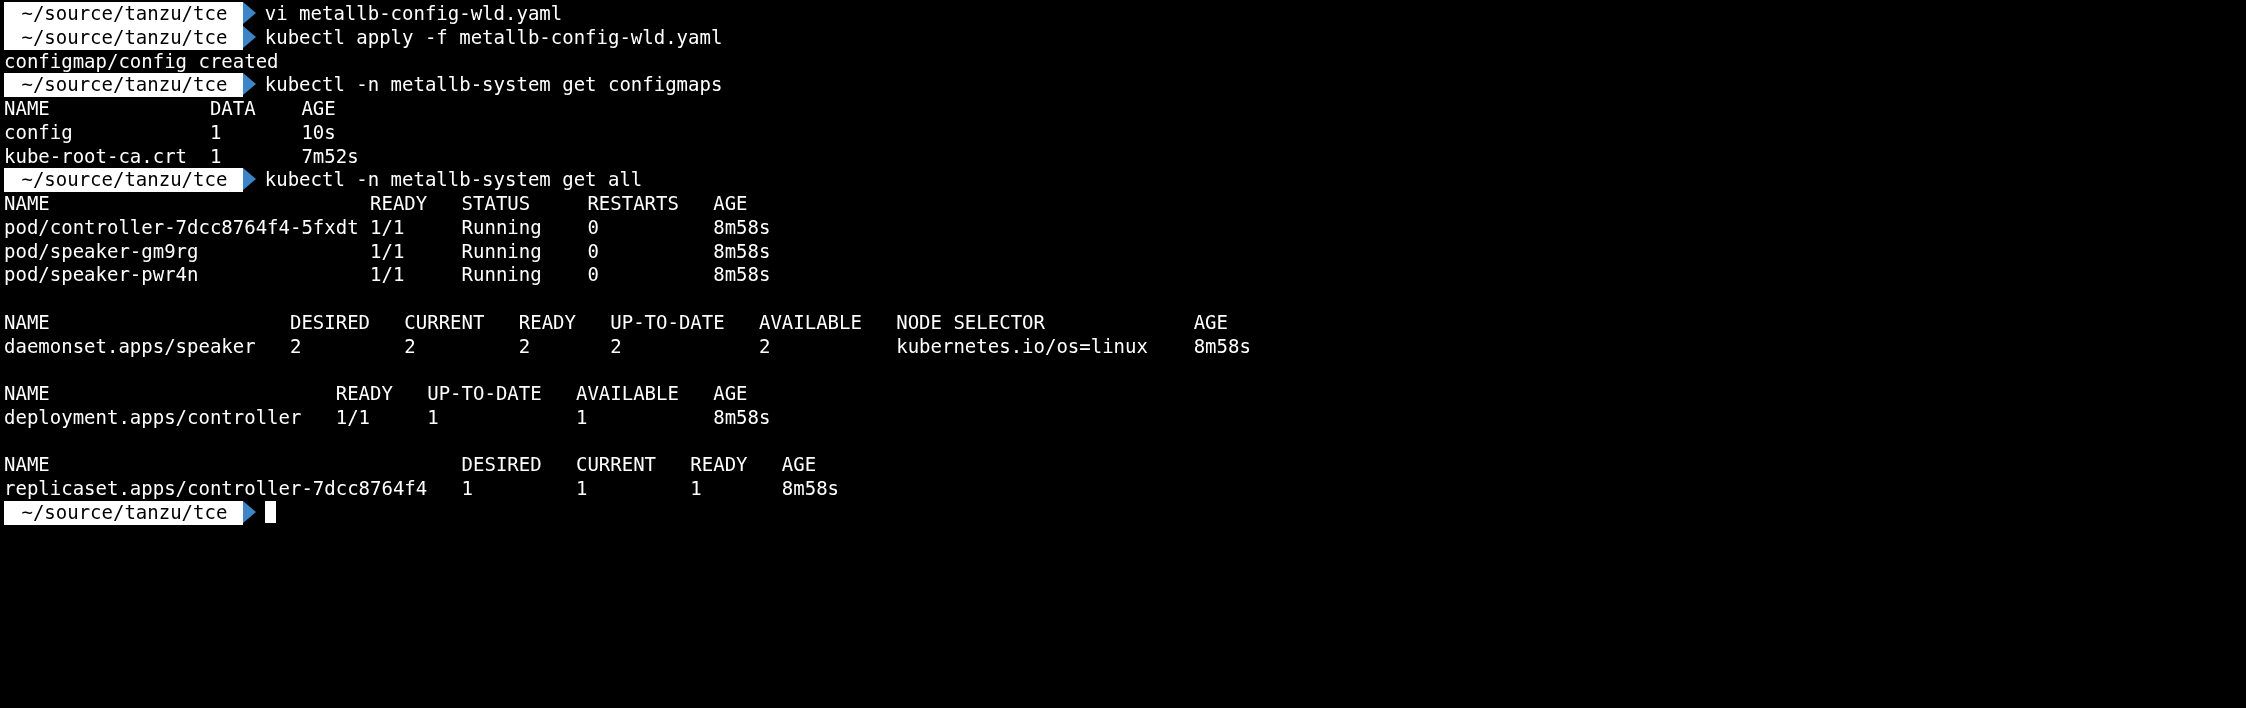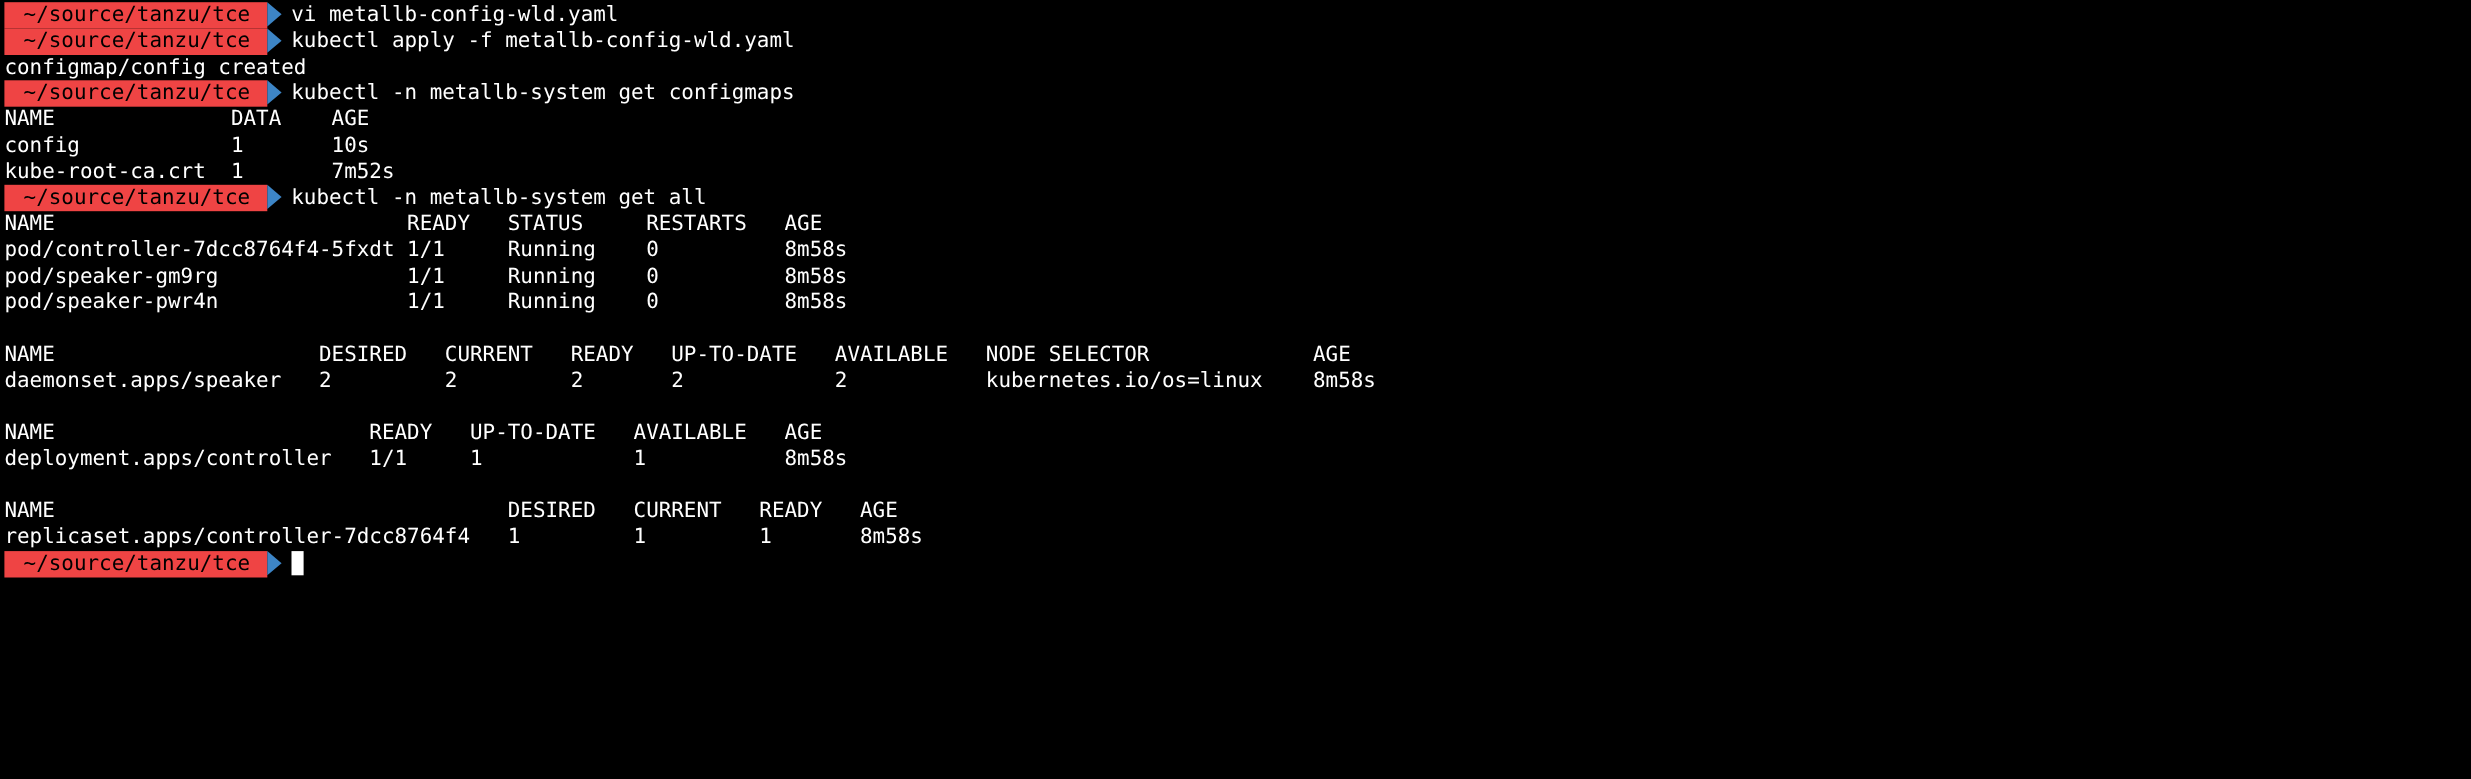--- a/index.html
+++ b/index.html
@@ -15,21 +15,21 @@
   .term {
     padding: 2px 4px 6px 4px;
     white-space: pre;
   }
   .line {
     display: block;
     min-height: 1.25em;
   }
   .prompt {
     display: inline-block;
-    background: #ef4444;
+    background: #ffffff;
     color: #000;
     padding: 0 4px 0 6px;
     margin-right: 0;
     position: relative;
     height: 1.25em;
     line-height: 1.25em;
     vertical-align: top;
   }
   .prompt::after {
     content: "";

